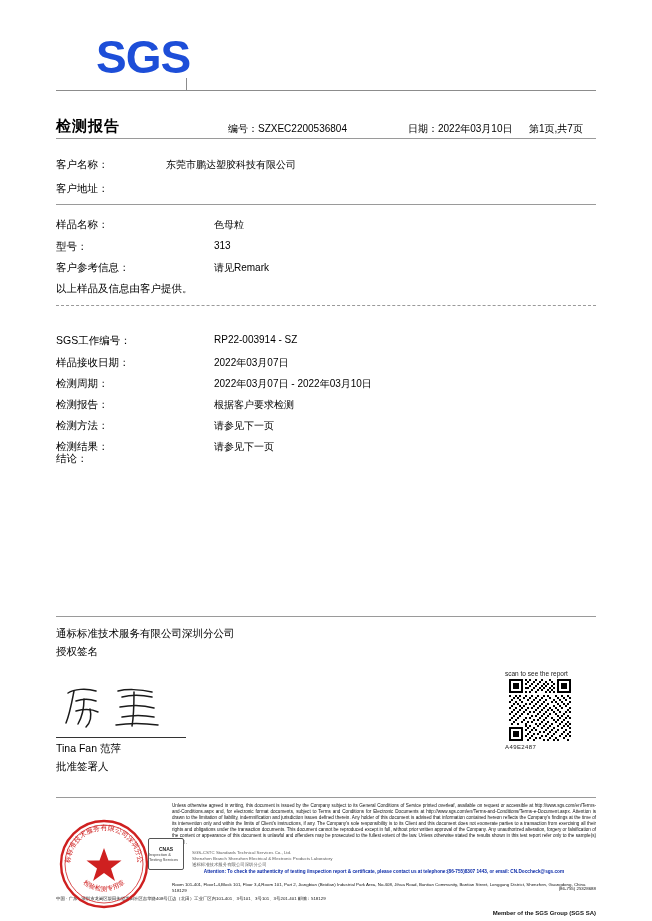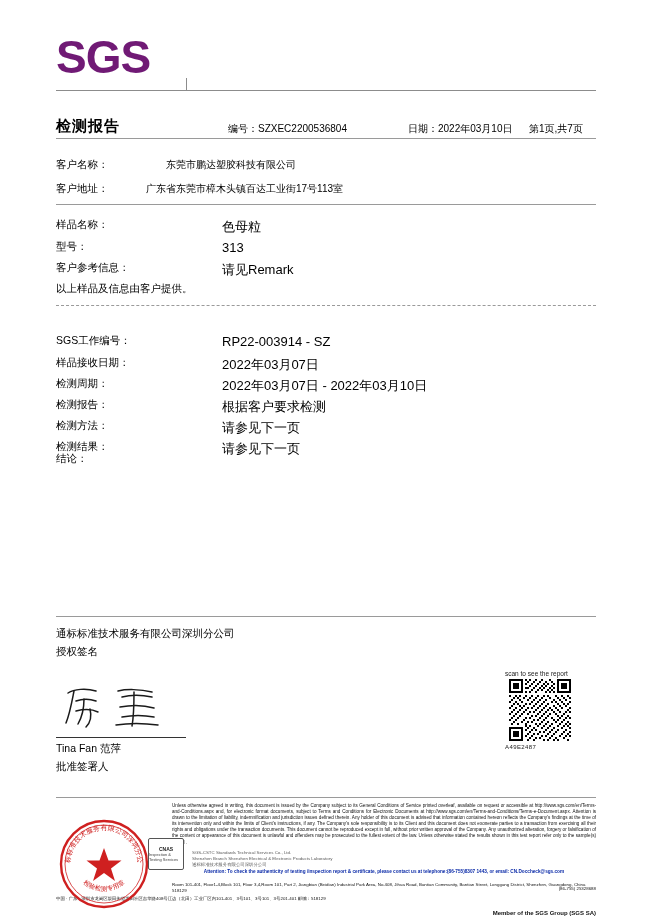--- a/index.html
+++ b/index.html
@@ -29,22 +29,23 @@
     left: 56px;
     top: 32px;
     width: 130px;
     height: 54px;
   }
   .logo-text {
     font-family: "Liberation Sans", sans-serif;
     font-weight: bold;
     font-size: 46px;
     letter-spacing: -1px;
-    color: #701a75;
+    color: #1d4ed8;
     line-height: 50px;
+    margin-left: 40px;
   }
   .logo-rule {
     position: absolute;
     left: 56px;
     top: 90px;
     width: 540px;
     height: 1px;
     background: #8c8c8c;
   }
   .logo-tick {
@@ -107,22 +108,22 @@
     white-space: nowrap;
   }
   .fv {
     position: absolute;
     left: 146px;
     font-size: 10px;
     white-space: nowrap;
   }
   .fv2 {
     position: absolute;
-    left: 222px;
-    font-size: 13px;
+    left: 214px;
+    font-size: 10px;
     white-space: nowrap;
   }
   .note {
     position: absolute;
     left: 56px;
     font-size: 10.5px;
   }
 
   
   .concl-label {
@@ -340,21 +341,20 @@
     <span>日期：</span><span>2022年03月10日</span>
   </div>
   <div class="rep-page">第1页,共7页</div>
 
   <div class="hr" style="top:138px;"></div>
 
   <div class="fl" style="top:158px;">客户名称：</div>
   <div class="fv" style="top:158px;margin-left:20px;">东莞市鹏达塑胶科技有限公司</div>
 
   <div class="fl" style="top:182px;">客户地址：</div>
-  <div class="fv" style="top:182px;">广东省东莞市樟木头镇百达工业街17号113室</div>
 
   <div class="hr" style="top:204px;"></div>
 
   <div class="fl" style="top:218px;">样品名称：</div>
   <div class="fv2" style="top:218px;">色母粒</div>
 
   <div class="fl" style="top:240px;">型号：</div>
   <div class="fv2" style="top:240px;">313</div>
 
   <div class="fl" style="top:261px;">客户参考信息：</div>

